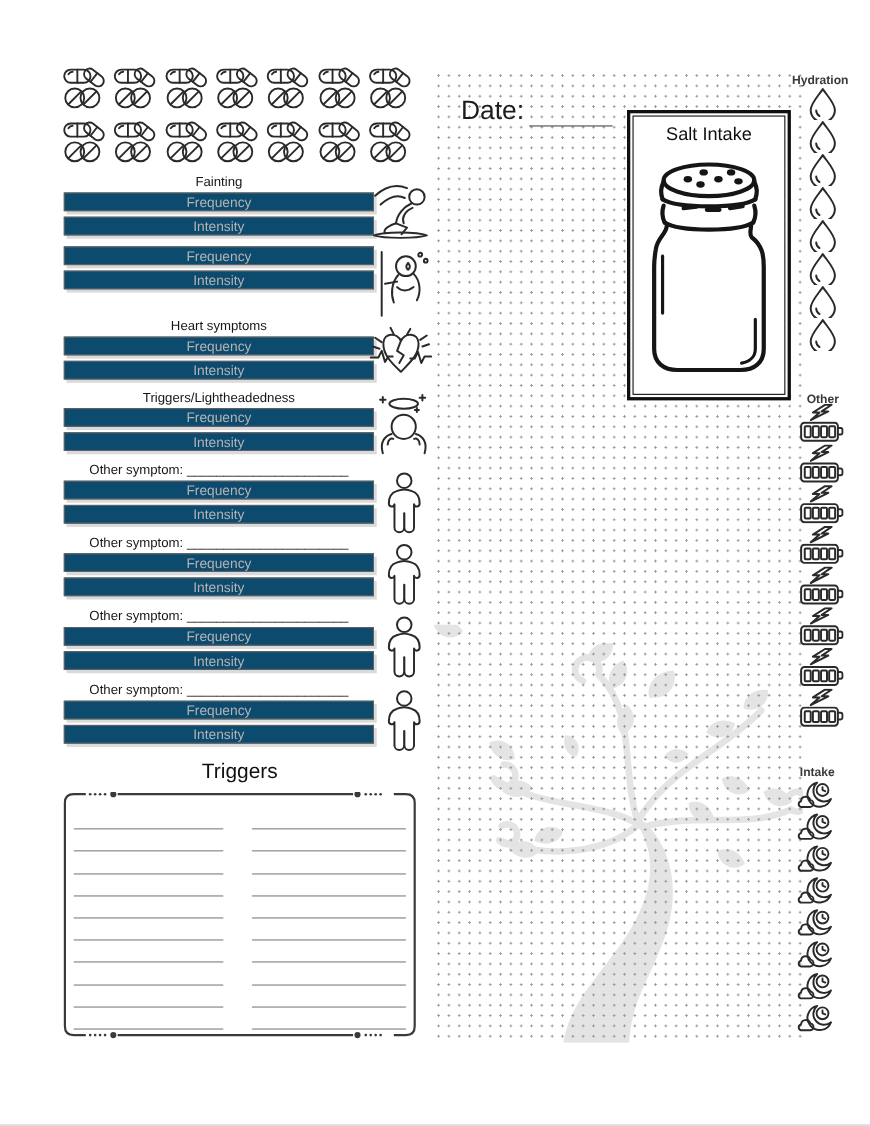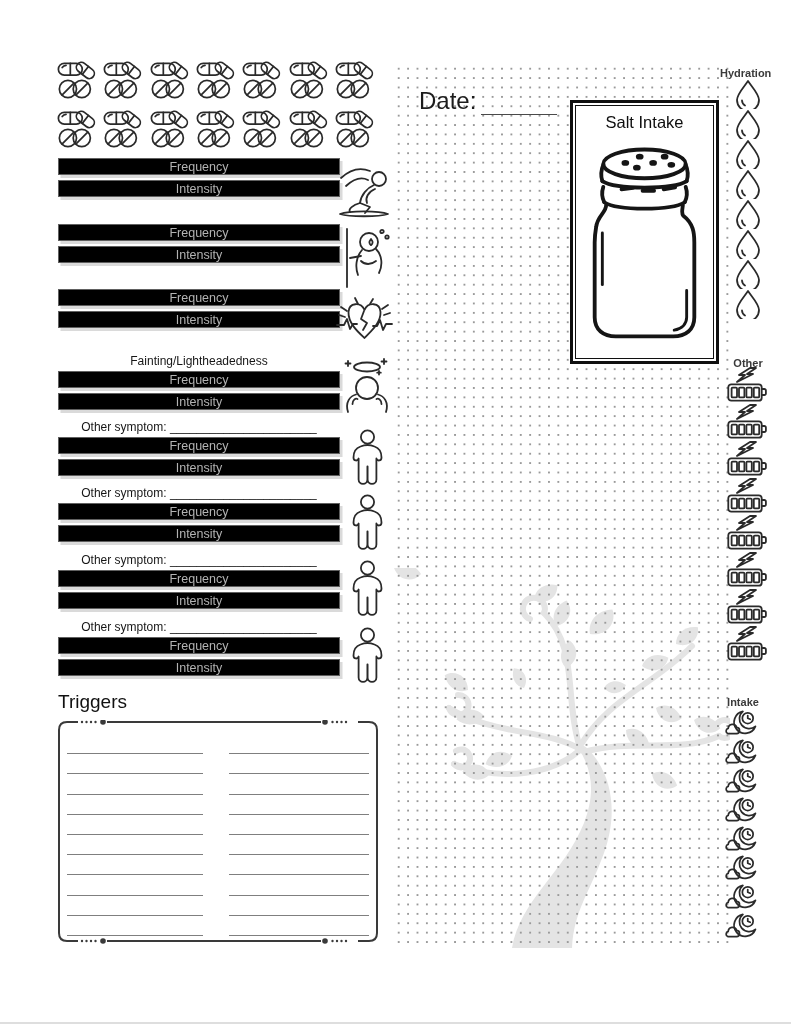--- a/index.html
+++ b/index.html
@@ -9,27 +9,27 @@
   .ic{stroke:#2a2a2a;fill:none;stroke-width:1.8;stroke-linecap:round;stroke-linejoin:round;}
 
   
   .meds{position:absolute;left:54px;top:58px;width:324px;display:grid;
         grid-template-columns:repeat(7,1fr);row-gap:6px;justify-items:center;}
   .med-ic{width:42px;height:43px;}
 
   
   .section{position:absolute;left:58px;width:282px;text-align:center;}
   .sec-label{font-size:12px;line-height:14px;margin-bottom:3px;color:#161616;white-space:nowrap;}
-  .bar{height:15px;border:1.5px solid #606060;background:#000000;margin-bottom:5px;
+  .bar{height:15px;border:1.5px solid #606060;background:#0c4a6e;margin-bottom:5px;
        box-shadow:2.5px 3px 0 var(--shadow,#dadada);display:flex;align-items:center;justify-content:center;
        font-size:12.5px;color:var(--placeholder,#b3b3b3);}
   .side-ic{position:absolute;}
 
   
-  .trig-title{position:absolute;left:58px;top:691px;width:320px;text-align:left;
+  .trig-title{position:absolute;left:58px;top:691px;width:320px;text-align:center;
               font-size:19px;color:#111;}
   .trig-box{position:absolute;left:57px;top:720px;width:322px;height:226px;}
   .trig-border{position:absolute;left:0;top:0;}
   .t-col{position:absolute;top:14px;}
   .t-col.left{left:10px;width:136px;}
   .t-col.right{left:172px;width:140px;}
   .t-line{height:19.2px;border-bottom:1px solid var(--line,#7f7f7f);}
 
   
   .tree{position:absolute;left:394px;top:568px;z-index:1;}
@@ -276,33 +276,35 @@
       </svg>
       <svg class="med-ic" viewBox="0 0 44 44">
         <use href="#sym-meds"></use>
       </svg>
       <svg class="med-ic" viewBox="0 0 44 44">
         <use href="#sym-meds"></use>
       </svg>
     </div>
 
   <div class="section" style="top:158px">
+    <div class="sec-label">Fainting</div>
     <div class="bar">Frequency</div>
     <div class="bar">Intensity</div>
   </div>
   <div class="section" style="top:224px">
     <div class="bar">Frequency</div>
     <div class="bar">Intensity</div>
   </div>
   <div class="section" style="top:289px">
+    <div class="sec-label">Heart symptoms</div>
     <div class="bar">Frequency</div>
     <div class="bar">Intensity</div>
   </div>
   <div class="section" style="top:354px">
-    <div class="sec-label">Fainting/Lightheadedness</div>
+    <div class="sec-label">Triggers/Lightheadedness</div>
     <div class="bar">Frequency</div>
     <div class="bar">Intensity</div>
   </div>
   <div class="section" style="top:420px">
     <div class="sec-label">Other symptom: ______________________</div>
     <div class="bar">Frequency</div>
     <div class="bar">Intensity</div>
   </div>
   <div class="section" style="top:486px">
     <div class="sec-label">Other symptom: ______________________</div>

